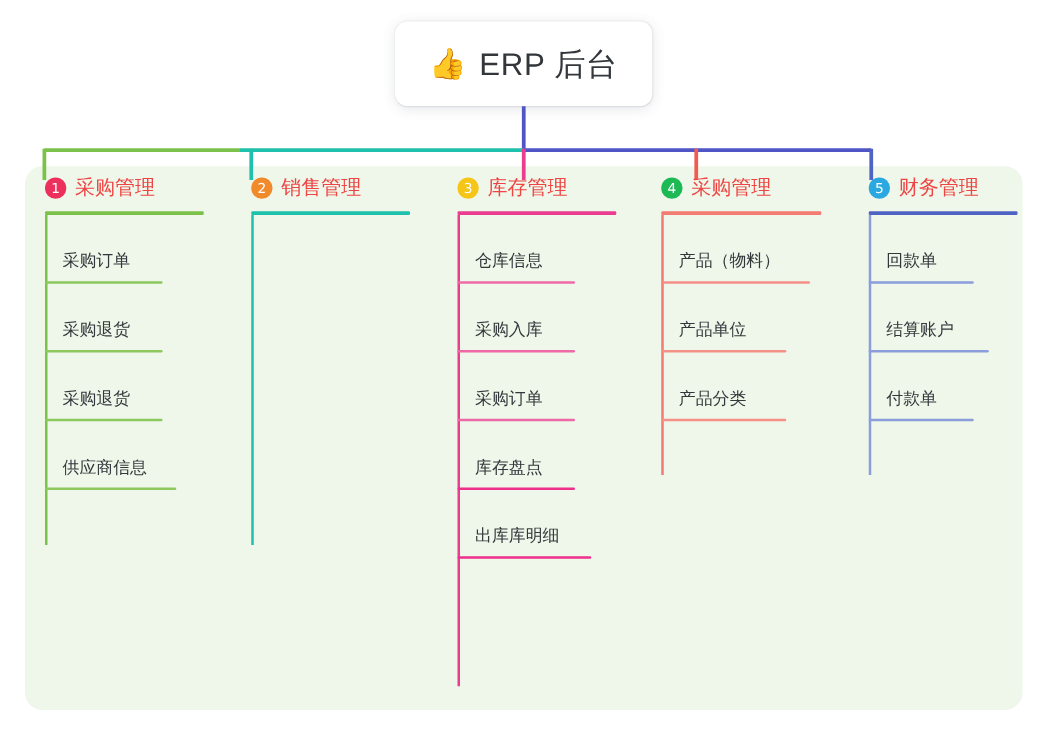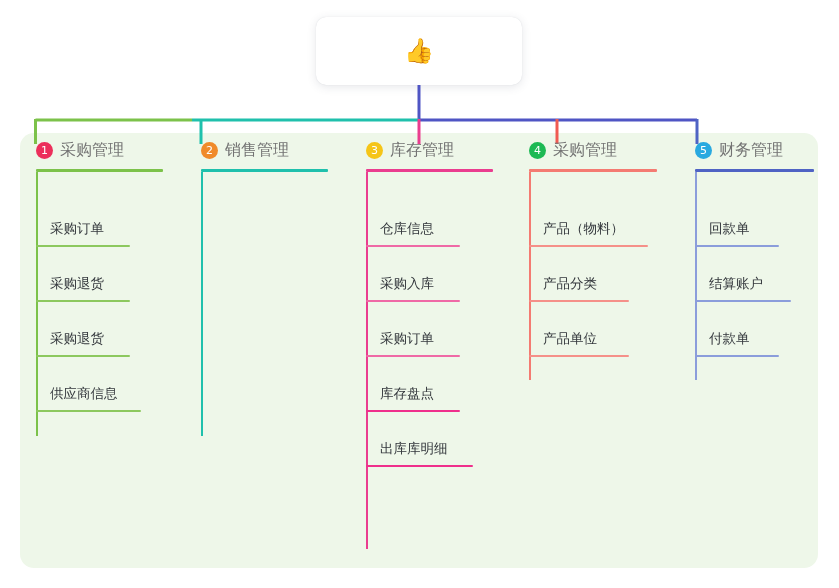--- a/index.html
+++ b/index.html
@@ -96,40 +96,40 @@
     border-radius: 50%;
     color: #ffffff;
     font-size: 11px;
     line-height: 17px;
     text-align: center;
     font-family: "DejaVu Sans", sans-serif;
     flex: none;
   }
   .col-title {
     font-size: 16px;
-    color: #737373;
+    color: #ef4444;
     white-space: nowrap;
   }
   .head-rule {
     height: 3px;
     border-radius: 1px;
     margin-top: 2px;
   }
 
   
   .spine {
     position: absolute;
     left: 16px;
     width: 2px;
     top: 39px;
   }
 
   .leaves {
     position: relative;
-    padding-top: 20px;
+    padding-top: 0;
   }
   .leaf {
     position: relative;
     height: 55px;
   }
   .leaf-label {
     position: absolute;
     left: 30px;
     bottom: 9px;
     font-size: 13.5px;
@@ -146,20 +146,21 @@
 </style>
 </head>
 <body>
 
 <div id="stage">
 
   <div class="panel"></div>
 
   <div class="root-card">
     <span class="root-emoji">👍</span>
+    <span class="root-title">ERP 后台</span>
   </div>
 
   <svg class="wires" width="839" height="588" viewBox="0 0 839 588">
 
     <line x1="419" y1="85" x2="419" y2="120" stroke="#4f55c4" stroke-width="3"></line>
 
     <line x1="35.5" y1="120" x2="192" y2="120" stroke="#7cc24a" stroke-width="3"></line>
 
     <line x1="192" y1="120" x2="419" y2="120" stroke="#1fc0ac" stroke-width="3"></line>
 
@@ -247,27 +248,27 @@
         <span class="col-title">采购管理</span>
       </div>
       <div class="head-rule" style="width:128px;background:#f47b72;margin-left:16px;"></div>
       <div class="spine" style="background:#f47b72;height:208px;"></div>
       <div class="leaves">
         <div class="leaf">
           <span class="leaf-label">产品（物料）</span>
           <div class="leaf-rule" style="width:119px;background:#f59089;"></div>
         </div>
         <div class="leaf">
+          <span class="leaf-label">产品单位</span>
+          <div class="leaf-rule" style="width:100px;background:#f59089;"></div>
+        </div>
+        <div class="leaf">
           <span class="leaf-label">产品分类</span>
           <div class="leaf-rule" style="width:100px;background:#f59089;"></div>
         </div>
-        <div class="leaf">
-          <span class="leaf-label">产品单位</span>
-          <div class="leaf-rule" style="width:100px;background:#f59089;"></div>
-        </div>
       </div>
     </div>
 
     <div class="col" style="left:659px;width:130px;">
       <div class="col-head">
         <span class="badge" style="background:#29a9e0;">5</span>
         <span class="col-title">财务管理</span>
       </div>
       <div class="head-rule" style="width:119px;background:#4f63c4;margin-left:16px;"></div>
       <div class="spine" style="background:#8b9ddb;height:208px;"></div>

